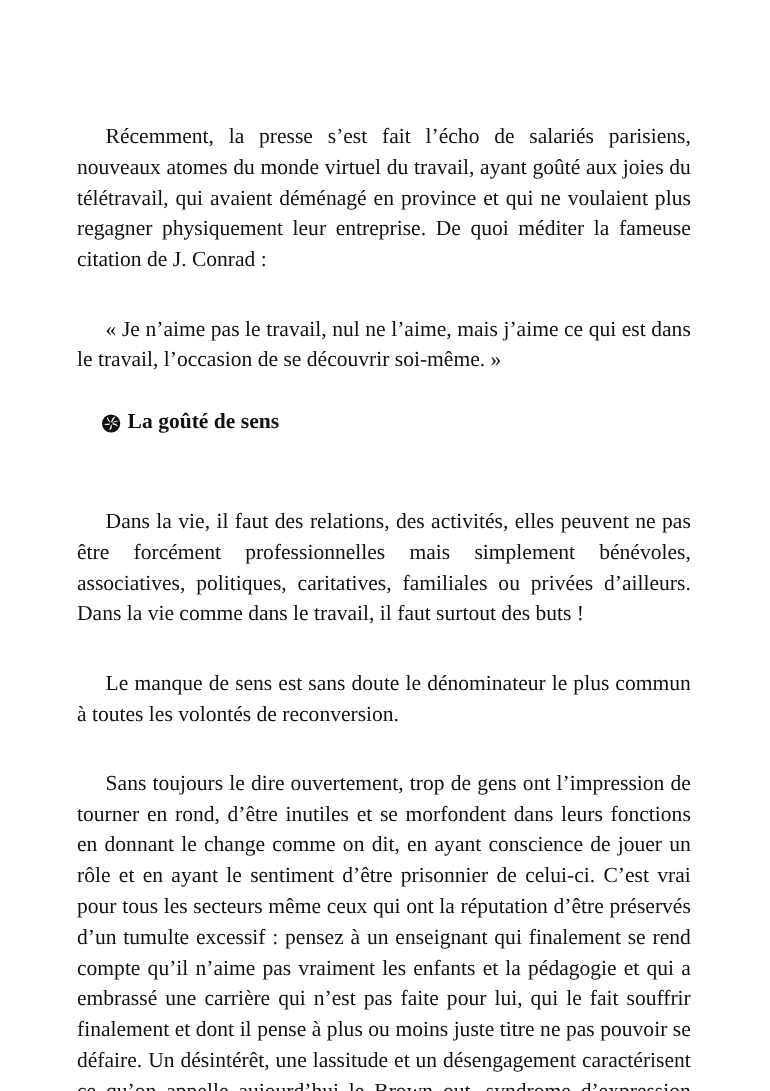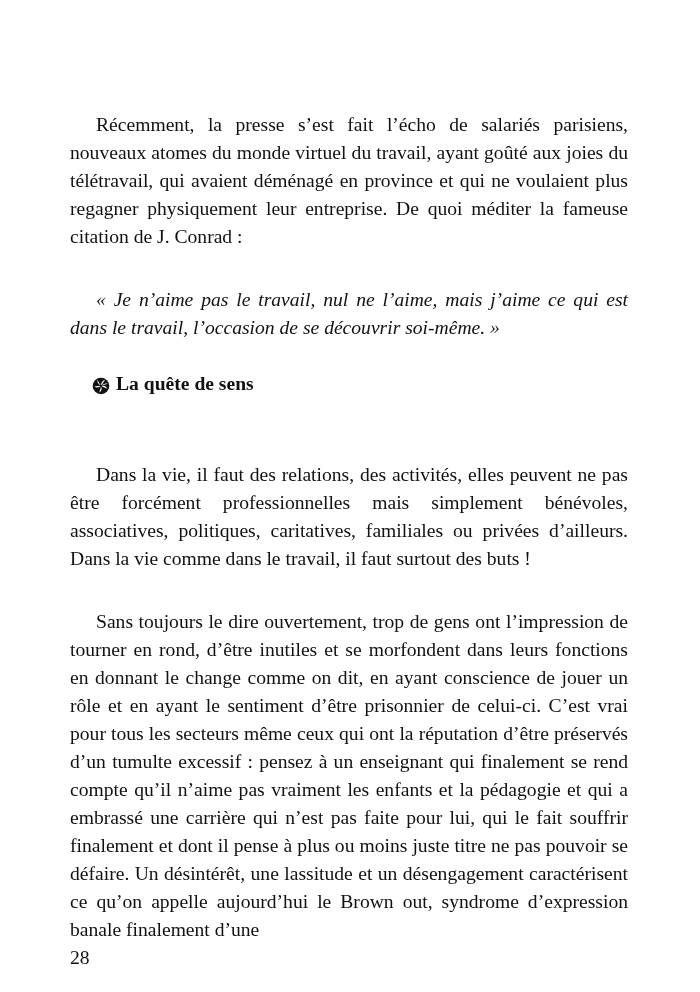--- a/index.html
+++ b/index.html
@@ -4,21 +4,21 @@
 <style>
   html, body { margin: 0; padding: 0; background: #ffffff; }
   body { width: 700px; height: 992px; position: relative; overflow: hidden; }
   .page {
     position: absolute; left: 70px; top: 76px; width: 558px;
     font-family: "Liberation Serif", serif;
     font-size: 19.6px; line-height: 28px; color: #111111;
   }
   .p { margin: 0; text-align: justify; text-align-last: left; }
   .p.indent { text-indent: 26px; margin-top: 35px; }
-  .p.italic { font-style: italic; }
+  .p.italic { }
   .heading {
     margin: 28px 0 0 0; padding-left: 22px;
     font-weight: bold; font-size: 19.6px; line-height: 28px;
     display: flex; align-items: center;
   }
   .heading .ico {
     display: inline-block; width: 18px; height: 18px; margin-right: 6px;
   }
   .gap { height: 28px; }
   .pagenum { margin: 0; }
@@ -38,22 +38,23 @@
           <path d="M10 10 C10 6, 12 3.5, 14.5 3 C13 5, 12 7.5, 10 10Z"></path>
           <path d="M10 10 C13.5 9, 16 10.5, 17 13 C15 11.8, 12.5 11.5, 10 10Z"></path>
           <path d="M10 10 C11.5 13.5, 10.5 16, 8 17.2 C9 15, 9.5 12.5, 10 10Z"></path>
           <path d="M10 10 C7 12, 4.5 12, 2.8 10.5 C5 10.2, 7.5 10, 10 10Z"></path>
           <path d="M10 10 C7 8, 5.5 5.5, 6 3 C7 5, 8.5 7.5, 10 10Z"></path>
           <path d="M10 10 C12.5 7.5, 15.5 6.5, 17.5 7.5 C15 8, 12.5 9, 10 10Z"></path>
         </g>
         <circle cx="10" cy="10" r="1.3" fill="#111"></circle>
       </svg>
     </span>
-    <span>La quête de sens</span>
+    <span>La goûté de sens</span>
   </div>
 
   <div class="gap"></div>
 
   <p class="p indent">Dans la vie, il faut des relations, des activités, elles peuvent ne pas être forcément professionnelles mais simplement bénévoles, associatives, politiques, caritatives, familiales ou privées d’ailleurs. Dans la vie comme dans le travail, il faut surtout des buts !</p>
+  <p class="p indent">Le manque de sens est sans doute le dénominateur le plus commun à toutes les volontés de reconversion.</p>
   <p class="p indent">Sans toujours le dire ouvertement, trop de gens ont l’impression de tourner en rond, d’être inutiles et se morfondent dans leurs fonctions en donnant le change comme on dit, en ayant conscience de jouer un rôle et en ayant le sentiment d’être prisonnier de celui-ci. C’est vrai pour tous les secteurs même ceux qui ont la réputation d’être préservés d’un tumulte excessif : pensez à un enseignant qui finalement se rend compte qu’il n’aime pas vraiment les enfants et la pédagogie et qui a embrassé une carrière qui n’est pas faite pour lui, qui le fait souffrir finalement et dont il pense à plus ou moins juste titre ne pas pouvoir se défaire. Un désintérêt, une lassitude et un désengagement caractérisent ce qu’on appelle aujourd’hui le Brown out, syndrome d’expression banale finalement d’une</p>
 
   <p class="pagenum">28</p>
 </div>
 
 </body></html>

